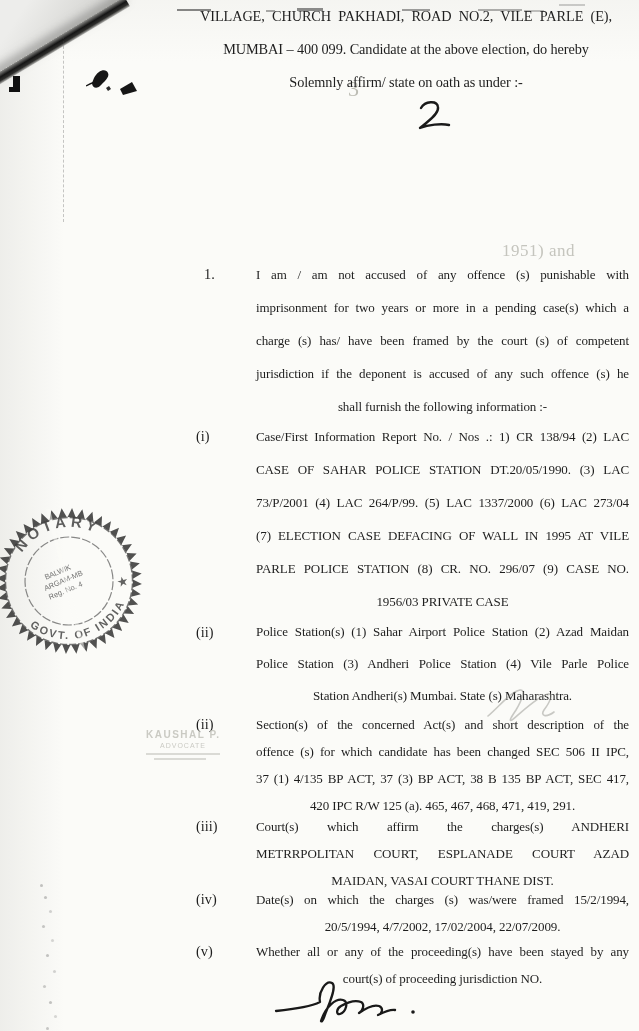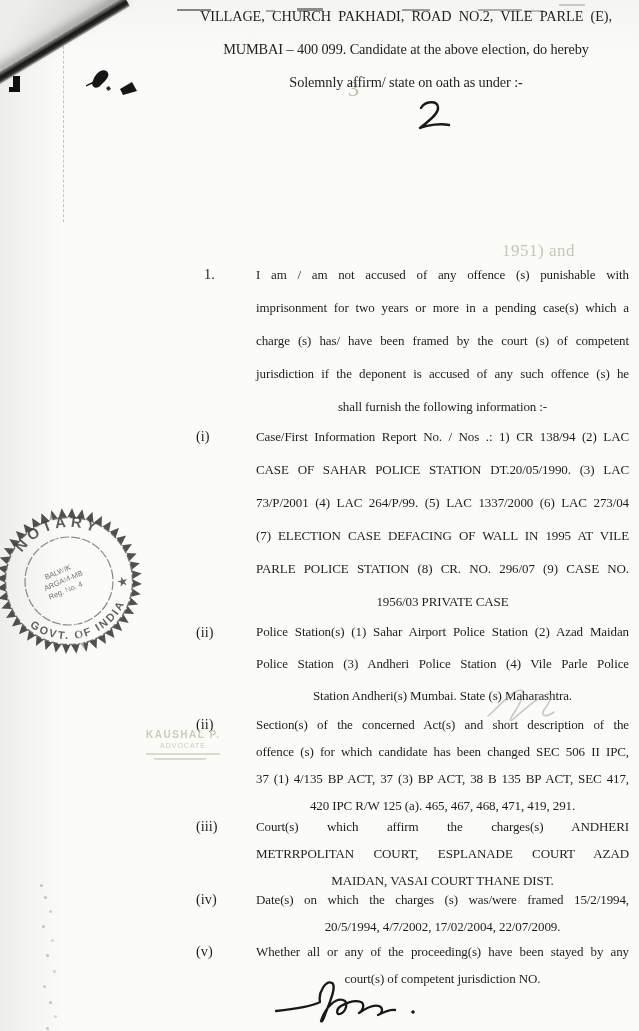--- a/index.html
+++ b/index.html
@@ -142,21 +142,21 @@
 
   <div class="abs lab" style="top:886px;line-height:27px">(iv)</div>
   <div class="abs textcol lh27" style="top:886px">
       <div class="jline just">Date(s) on which the charges (s) was/were framed 15/2/1994,</div>
       <div class="jline">20/5/1994, 4/7/2002, 17/02/2004, 22/07/2009.</div>
     </div>
 
   <div class="abs lab" style="top:938px;line-height:27px">(v)</div>
   <div class="abs textcol lh27" style="top:938px">
       <div class="jline just">Whether all or any of the proceeding(s) have been stayed by any</div>
-      <div class="jline">court(s) of competent jurisdiction NO.</div>
+      <div class="jline">court(s) of proceeding jurisdiction NO.</div>
     </div>
 
   <svg class="stamp abs" viewBox="0 0 150 150">
     <g transform="rotate(-14 75 75)">
       <path id="stamp-teeth" fill="#171717" opacity=".85" d="M148.0,75.0 L138.9,70.9 L138.9,79.1 Z M147.3,85.4 L138.8,80.0 L137.6,88.2 Z M145.0,95.6 L137.4,89.1 L135.1,96.9 Z M141.4,105.3 L134.8,97.8 L131.4,105.3 Z M136.4,114.5 L131.0,106.1 L126.5,113.0 Z M130.2,122.8 L126.0,113.7 L120.6,119.9 Z M122.8,130.2 L119.9,120.6 L113.7,126.0 Z M114.5,136.4 L113.0,126.5 L106.1,131.0 Z M105.3,141.4 L105.3,131.4 L97.8,134.8 Z M95.6,145.0 L96.9,135.1 L89.1,137.4 Z M85.4,147.3 L88.2,137.6 L80.0,138.8 Z M75.0,148.0 L79.1,138.9 L70.9,138.9 Z M64.6,147.3 L70.0,138.8 L61.8,137.6 Z M54.4,145.0 L60.9,137.4 L53.1,135.1 Z M44.7,141.4 L52.2,134.8 L44.7,131.4 Z M35.5,136.4 L43.9,131.0 L37.0,126.5 Z M27.2,130.2 L36.3,126.0 L30.1,120.6 Z M19.8,122.8 L29.4,119.9 L24.0,113.7 Z M13.6,114.5 L23.5,113.0 L19.0,106.1 Z M8.6,105.3 L18.6,105.3 L15.2,97.8 Z M5.0,95.6 L14.9,96.9 L12.6,89.1 Z M2.7,85.4 L12.4,88.2 L11.2,80.0 Z M2.0,75.0 L11.1,79.1 L11.1,70.9 Z M2.7,64.6 L11.2,70.0 L12.4,61.8 Z M5.0,54.4 L12.6,60.9 L14.9,53.1 Z M8.6,44.7 L15.2,52.2 L18.6,44.7 Z M13.6,35.5 L19.0,43.9 L23.5,37.0 Z M19.8,27.2 L24.0,36.3 L29.4,30.1 Z M27.2,19.8 L30.1,29.4 L36.3,24.0 Z M35.5,13.6 L37.0,23.5 L43.9,19.0 Z M44.7,8.6 L44.7,18.6 L52.2,15.2 Z M54.4,5.0 L53.1,14.9 L60.9,12.6 Z M64.6,2.7 L61.8,12.4 L70.0,11.2 Z M75.0,2.0 L70.9,11.1 L79.1,11.1 Z M85.4,2.7 L80.0,11.2 L88.2,12.4 Z M95.6,5.0 L89.1,12.6 L96.9,14.9 Z M105.3,8.6 L97.8,15.2 L105.3,18.6 Z M114.5,13.6 L106.1,19.0 L113.0,23.5 Z M122.8,19.8 L113.7,24.0 L119.9,29.4 Z M130.2,27.2 L120.6,30.1 L126.0,36.3 Z M136.4,35.5 L126.5,37.0 L131.0,43.9 Z M141.4,44.7 L131.4,44.7 L134.8,52.2 Z M145.0,54.4 L135.1,53.1 L137.4,60.9 Z M147.3,64.6 L137.6,61.8 L138.8,70.0 Z "></path>
       <circle cx="75" cy="75" r="63.5" fill="none" stroke="#222" stroke-width="1.4" opacity=".7" stroke-dasharray="7 2"></circle>
       <circle cx="75" cy="75" r="44" fill="none" stroke="#333" stroke-width="1.2" opacity=".65" stroke-dasharray="9 2"></circle>
       <defs>
         <path id="arc-top" d="M 18,78 A 57,57 0 0 1 132,78" fill="none"></path>
         <path id="arc-bot" d="M 12,70 A 63,63 0 0 0 138,70" fill="none"></path>

